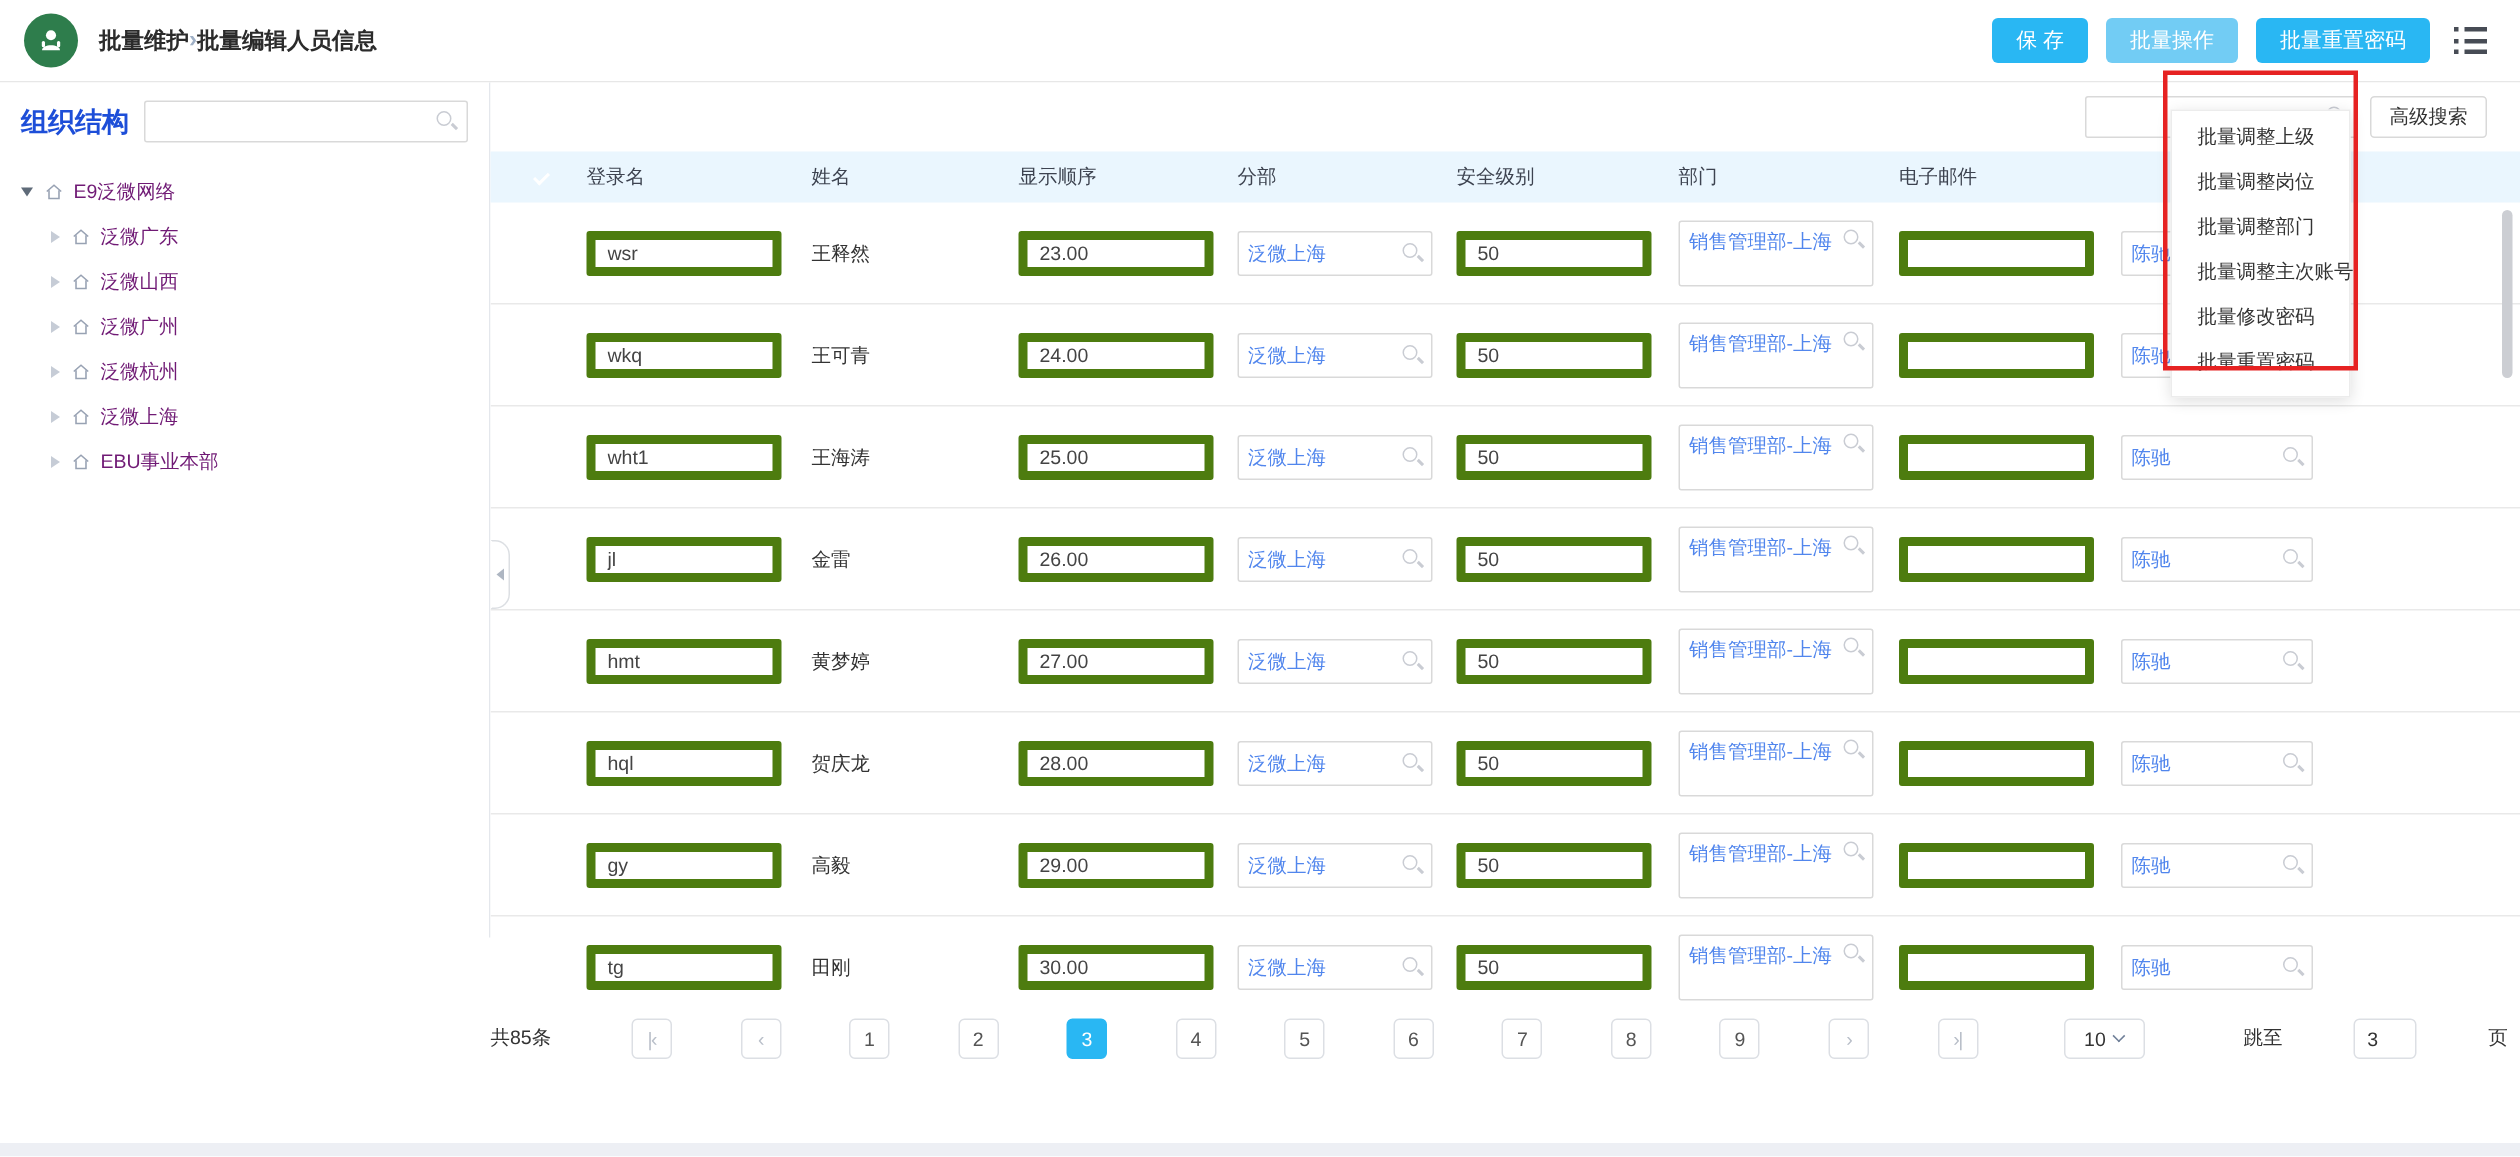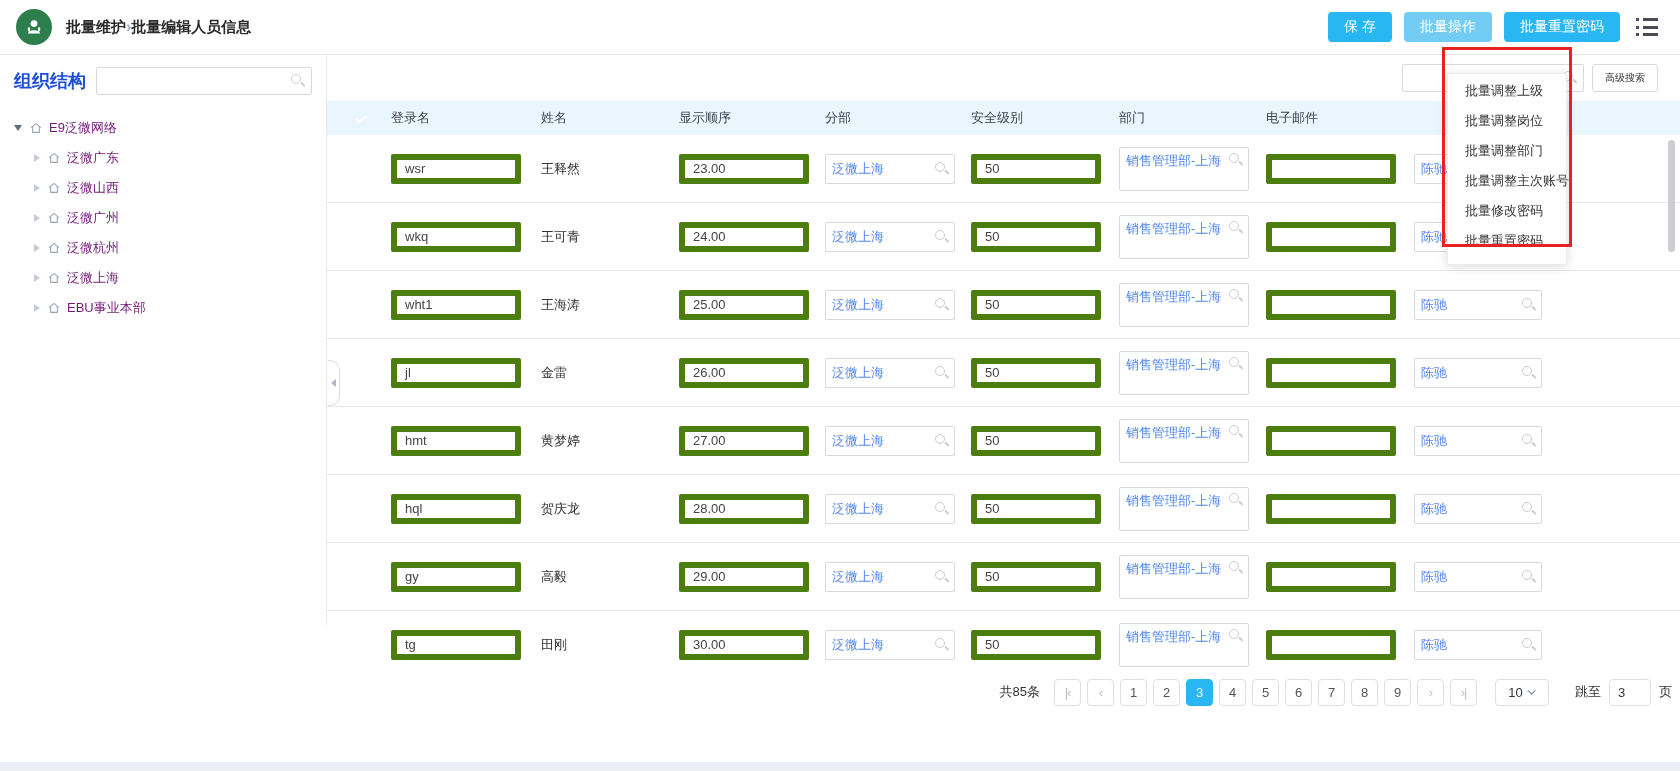--- a/index.html
+++ b/index.html
@@ -44,21 +44,21 @@
     border-left:6px solid #c6ccd6; margin-right:7px; }
   .home-ico { margin-right:6px; display:flex; }
 
   .main { flex:1; position:relative; background:#fff; }
   .toolbar { height:46px; display:flex; align-items:center; justify-content:flex-end;
     padding-right:22px; }
   .tb-search { position:relative; width:182px; height:28px; margin-right:8px; }
   .tb-search input { width:100%; height:28px; border:1px solid #d9d9d9; border-radius:2px;
     padding:0 26px 0 8px; font-size:13px; font-family:inherit; }
   .adv-btn { height:28px; padding:0 12px; background:#fff; border:1px solid #d9d9d9;
-    border-radius:3px; font-size:10px; color:#333; cursor:pointer; font-family:inherit; }
+    border-radius:3px; font-size:13px; color:#333; cursor:pointer; font-family:inherit; }
 
   
   .mag { position:absolute; right:8px; top:50%; width:13px; height:13px; margin-top:-7px; }
   .mag::before { content:""; position:absolute; left:0; top:0; width:8px; height:8px;
     border:1.5px solid #c9ccd3; border-radius:50%; }
   .mag::after { content:""; position:absolute; right:1px; bottom:0; width:1.5px; height:5px;
     background:#c9ccd3; transform:rotate(-45deg); }
 
   
   .ghead, .grow { display:grid; padding-left:18px;
@@ -79,21 +79,21 @@
   .browse { width:130px; height:30px; border:1px solid #d9d9d9; border-radius:2px;
     display:flex; align-items:center; padding:0 6px; position:relative; background:#fff;
     cursor:pointer; }
   .browse .lnk { color:#5186ed; flex:1; white-space:nowrap; overflow:hidden; }
   .browse.tall { height:44px; align-items:flex-start; padding-top:4px; }
   .browse.tall .mag { top:12px; }
   .browse .mag { right:6px; }
   .browse.sup { width:128px; }
 
   
-  .pagination { height:42px; display:flex; align-items:center; justify-content:flex-end;
+  .pagination { height:42px; display:flex; align-items:center; justify-content:space-between;
     gap:6px; padding-right:8px; font-size:13px; }
   .pg-total { margin-right:8px; color:#333; }
   .pg-btn { min-width:27px; height:27px; border:1px solid #dcdfe4; border-radius:4px;
     background:#fff; color:#555; font-size:13px; display:flex; align-items:center;
     justify-content:center; cursor:pointer; font-family:inherit; }
   .pg-btn.arrow { color:#b9bfc9; letter-spacing:-1px; font-size:13px; }
   .pg-btn.active { background:#29b7f3; border-color:#29b7f3; color:#fff; }
   .pg-size { height:27px; min-width:54px; border:1px solid #dcdfe4; border-radius:4px;
     display:flex; align-items:center; justify-content:center; gap:7px; margin-left:12px;
     cursor:pointer; background:#fff; }

